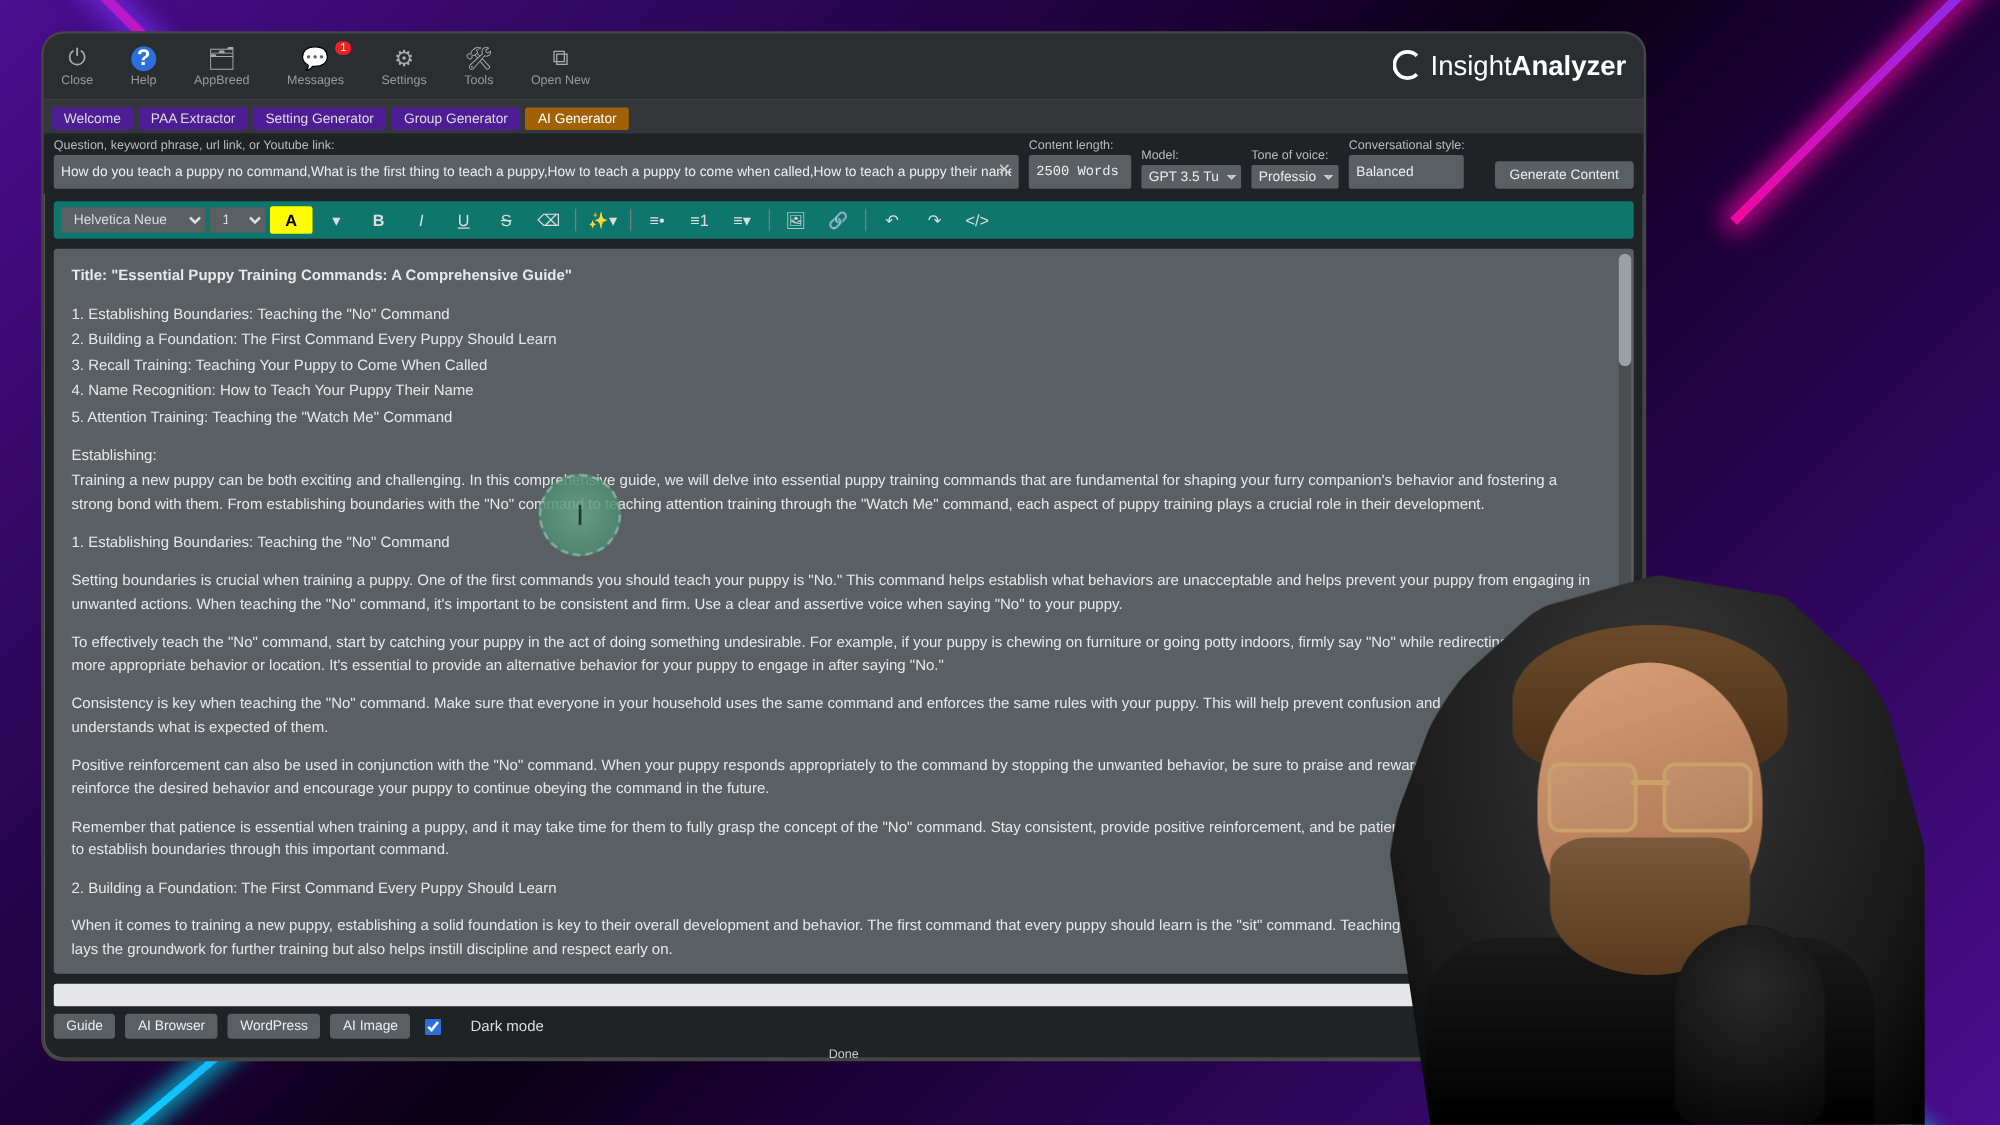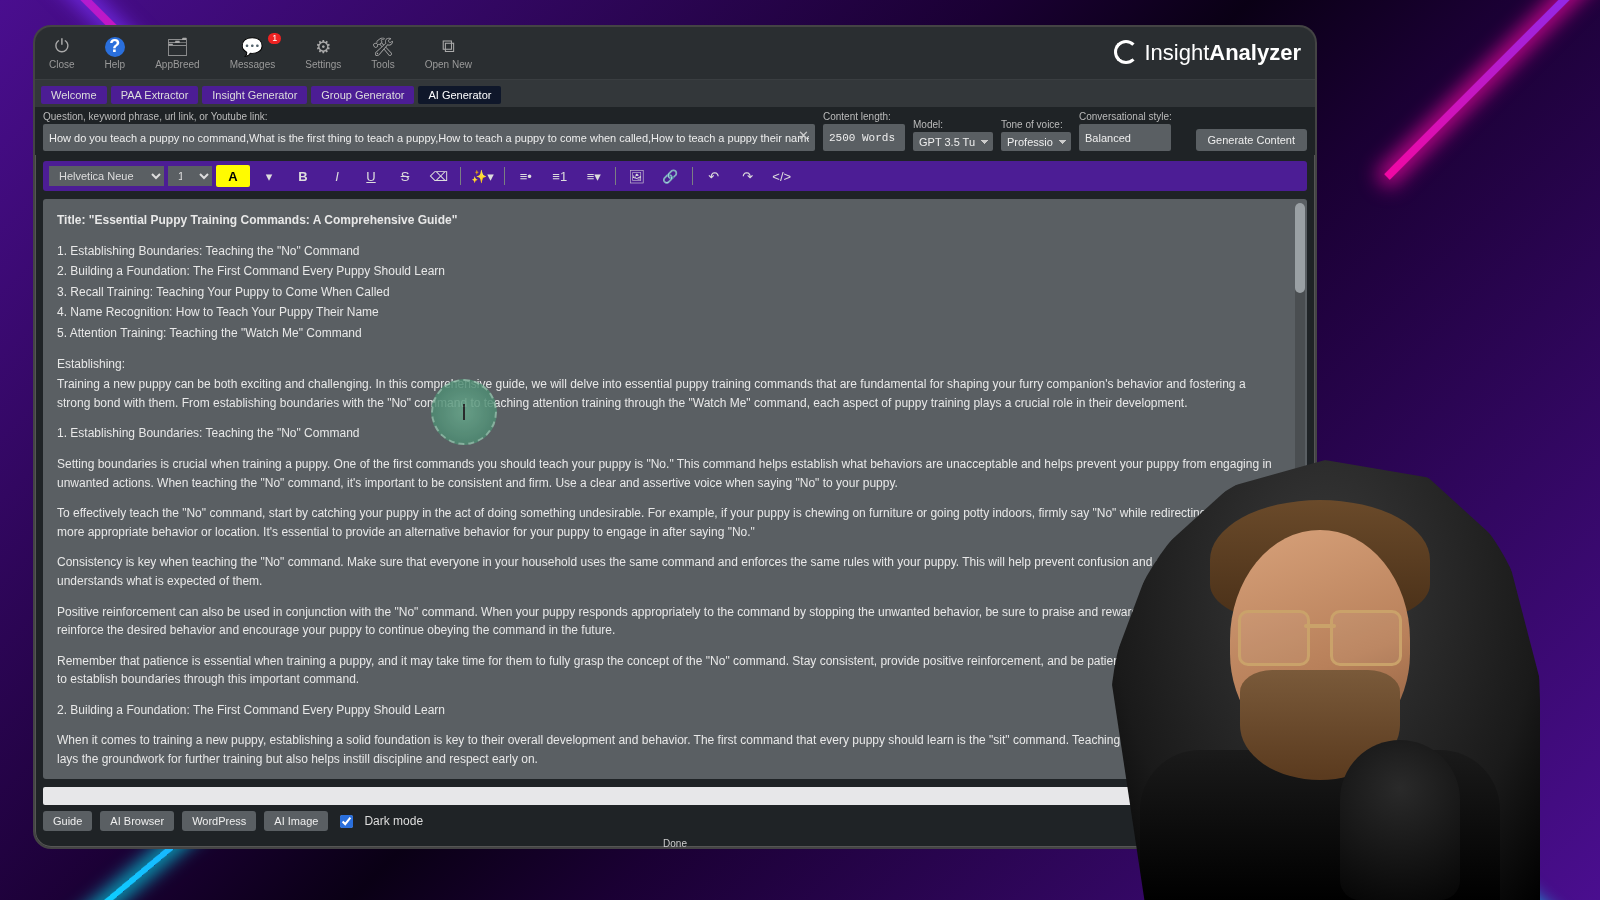--- a/index.html
+++ b/index.html
@@ -22,52 +22,52 @@
   .titem .ico{width:20px;height:20px;display:flex;align-items:center;justify-content:center;font-size:18px}
   .titem .lbl{font-size:10px;color:#9a9a9a}
   .badge{position:absolute;top:-4px;right:-6px;background:#e22;color:#fff;border-radius:8px;
     font-size:9px;padding:1px 4px;line-height:1}
   .tspace{flex:1}
   .logo{font-size:22px;color:#fff;font-weight:300;display:flex;gap:6px}
   .logo b{font-weight:700}
   .logo .ring{width:18px;height:18px;border:3px solid #fff;border-radius:50%;border-right-color:transparent}
   .tabs{height:24px;background:#33373a;display:flex;align-items:center;padding:3px 6px 0 6px;gap:4px}
   .tab{background:#4c1d95;color:#ddd;padding:3px 10px;border-radius:2px;font-size:11px;cursor:pointer}
-  .tab.active{background:#0f172a;color:#fff}
+  .tab.active{background:#a16207;color:#fff}
   .params{display:flex;align-items:flex-end;padding:4px 8px;gap:8px;background:#1f2326}
   .pcol{display:flex;flex-direction:column;gap:2px}
   .plabel{font-size:10px;color:#bbb}
   .pinput,.pselect{background:#5a5f63;border:none;padding:4px 6px;color:#eee;font-size:11px;border-radius:2px;height:19px}
   .pinput.big{width:760px}
   .pselect{appearance:none;-webkit-appearance:none;padding-right:18px;
     background-image:linear-gradient(45deg,transparent 50%,#ccc 50%),linear-gradient(135deg,#ccc 50%,transparent 50%);
     background-position:right 8px top 8px,right 4px top 8px;background-size:4px 4px;background-repeat:no-repeat}
   .genbtn{background:#5a5f63;border:none;color:#eee;padding:5px 12px;border-radius:3px;font-size:11px;
     margin-left:auto;cursor:pointer}
-  .toolbar{height:30px;background:#4c1d95;margin:6px 8px 0 8px;border-radius:3px;display:flex;
+  .toolbar{height:30px;background:#0f766e;margin:6px 8px 0 8px;border-radius:3px;display:flex;
     align-items:center;padding:0 6px;gap:4px}
   .tbtn{min-width:22px;height:22px;display:flex;align-items:center;justify-content:center;color:#ddd;
     cursor:pointer;font-size:13px;border-radius:2px;padding:0 4px}
   .tsel{background:#5a5f63;color:#ddd;border:none;font-size:11px;padding:2px 14px 2px 6px;height:20px}
   .hl{background:#fffb00;color:#000;padding:0 6px;font-weight:bold}
   .tsep{width:1px;height:18px;background:#7a7f83;margin:0 2px}
   .editor{position:absolute;left:8px;right:8px;top:172px;bottom:68px;background:#5a5f63;border-radius:3px;
     overflow:hidden}
   .etext{position:absolute;inset:0 14px 0 0;overflow-y:auto;padding:12px 14px;color:#e8e8e8;
     font-size:12px;line-height:1.55}
   .etext p{margin:0 0 12px 0}
   .scrollbar{position:absolute;right:2px;top:4px;bottom:4px;width:10px;background:#4a4e51;border-radius:5px}
   .thumb{position:absolute;left:0;right:0;top:0;height:90px;background:#9aa0a4;border-radius:5px}
   .statusbar{position:absolute;left:8px;right:8px;bottom:42px;height:18px;background:#e7e7e9;
     border-radius:2px}
   .bottombar{position:absolute;left:8px;right:8px;bottom:14px;height:24px;display:flex;align-items:center;
     gap:8px}
   .bbtn{background:#5a5f63;color:#eee;border:none;padding:4px 10px;border-radius:3px;font-size:11px;
     cursor:pointer}
-  .dm{display:flex;align-items:center;gap:8px;color:#ddd;font-size:12px}
+  .dm{display:flex;align-items:center;gap:20px;color:#ddd;font-size:12px}
   .dm input{accent-color:#2a6fdc}
   .done{position:absolute;left:50%;bottom:-2px;transform:translateX(-50%);font-size:10px;color:#ccc}
   .cursor-ring{position:absolute;width:62px;height:62px;border:2px dashed #8fbfa8;border-radius:50%;
     background:radial-gradient(circle,#6aa98d 0%,#4f8c73 70%);opacity:.85;
     display:flex;align-items:center;justify-content:center}
   .cursor-ring::after{content:"";width:2px;height:16px;background:#222;position:absolute}
   .cursor-ring::before{content:"";width:16px;height:2px;background:transparent;position:absolute}
   .webcam{position:absolute;right:60px;bottom:0;width:430px;height:440px;
     background:radial-gradient(ellipse at 50% 30%,#3a3a3a 0%,#1a1a1a 70%,#000 100%);
     border-top-left-radius:220px 260px;border-top-right-radius:180px 240px;
@@ -131,21 +131,21 @@
     <div class="tspace"></div>
     <div class="logo">
       <span class="ring"></span>
       <span><span>Insight</span><b>Analyzer</b></span>
     </div>
   </div>
 
   <div class="tabs">
     <div class="tab">Welcome</div>
     <div class="tab">PAA Extractor</div>
-    <div class="tab">Insight Generator</div>
+    <div class="tab">Setting Generator</div>
     <div class="tab">Group Generator</div>
     <div class="tab active">AI Generator</div>
   </div>
 
   <div class="params">
     <div class="pcol" style="flex:0 0 auto">
       <span class="plabel">Question, keyword phrase, url link, or Youtube link:</span>
       <div style="position:relative">
         <input class="pinput big" value="How do you teach a puppy no command,What is the first thing to teach a puppy,How to teach a puppy to come when called,How to teach a puppy their name,How do I teac" style="">
         <span style="position:absolute;right:6px;top:4px;color:#ccc;cursor:pointer">✕</span>

